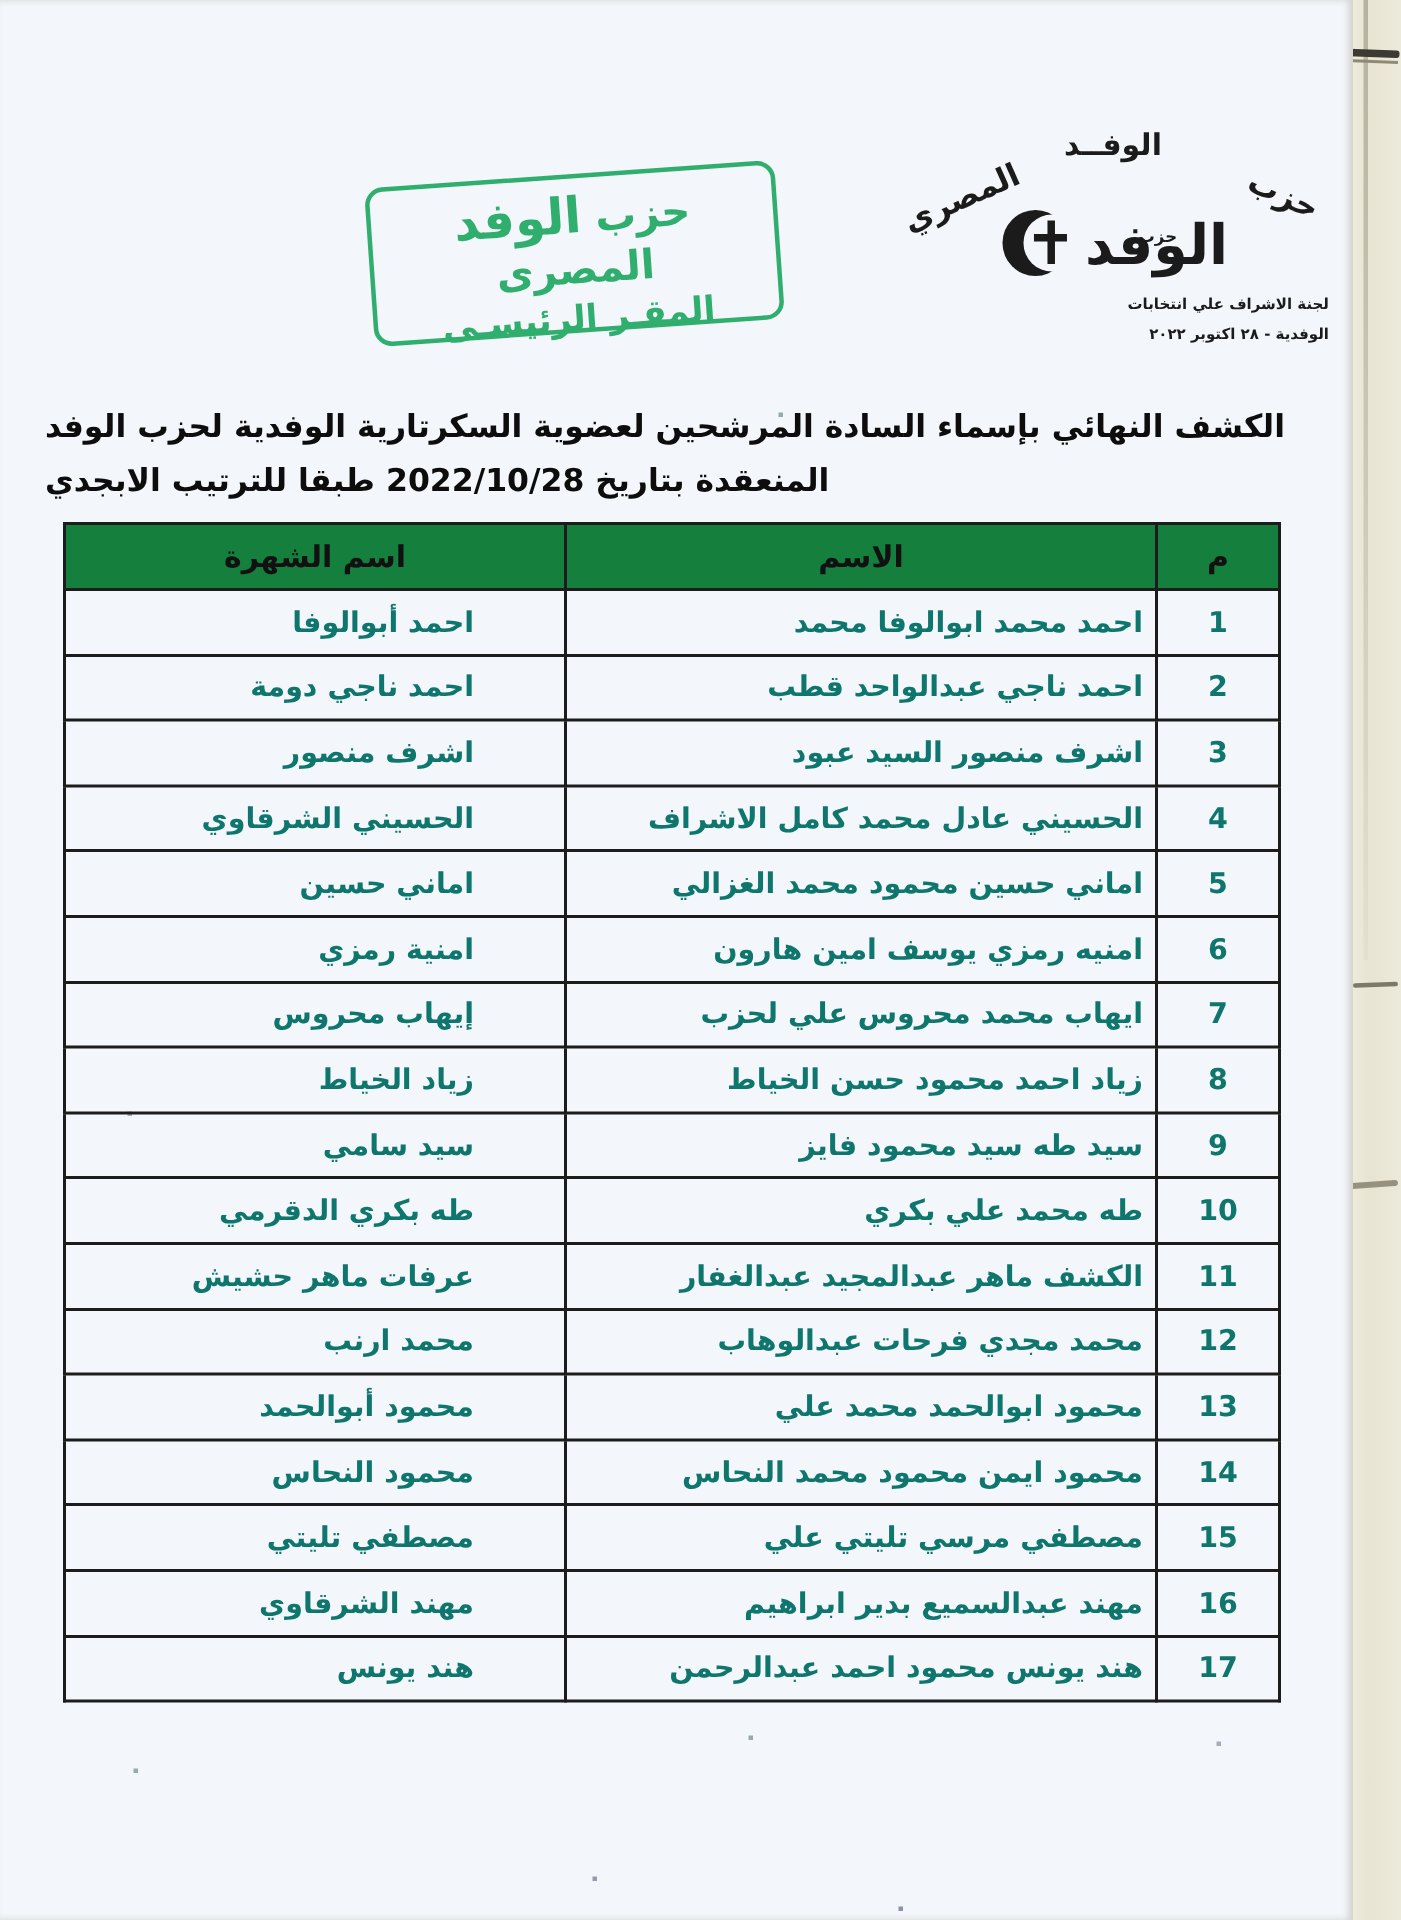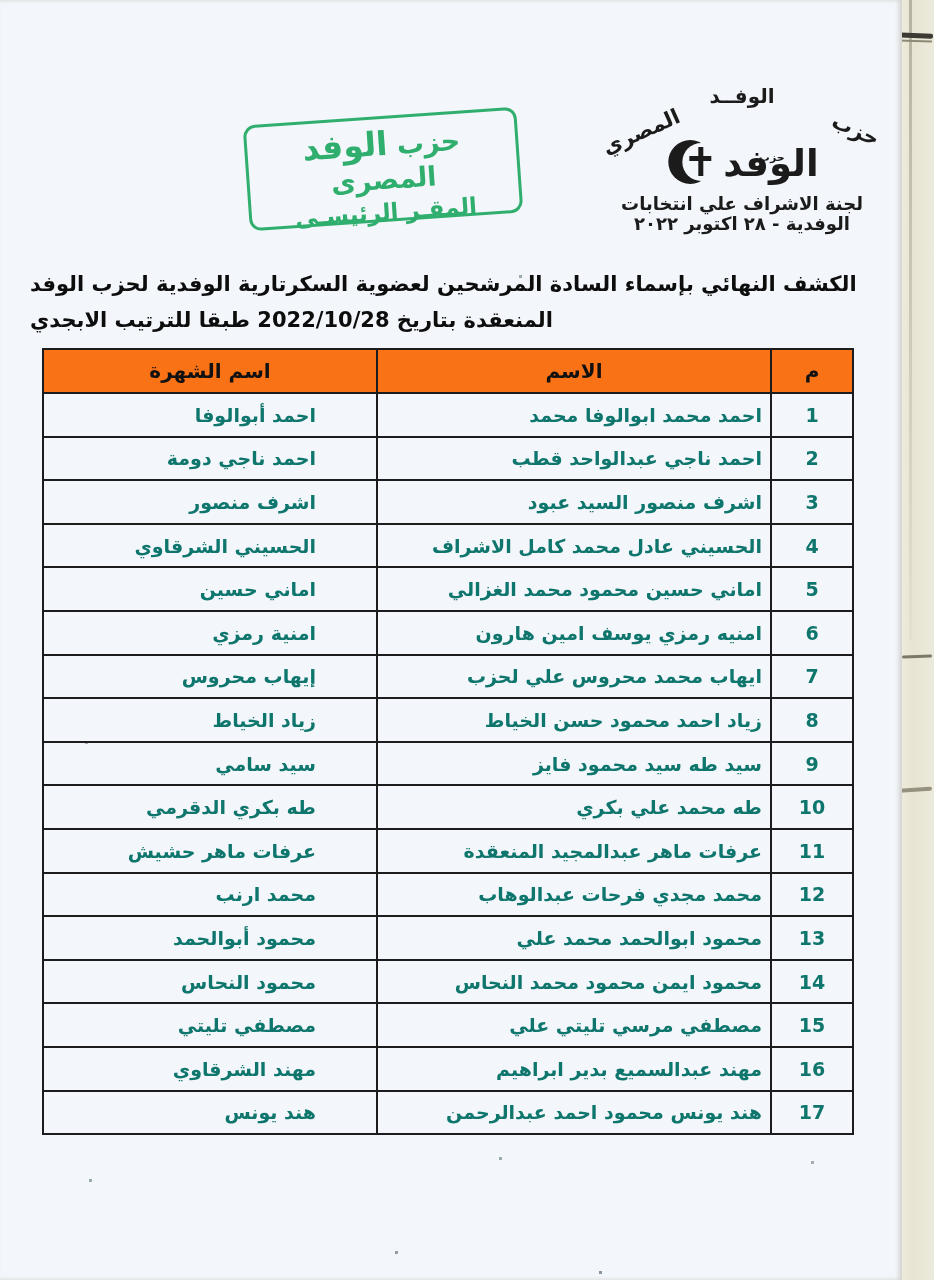--- a/index.html
+++ b/index.html
@@ -57,39 +57,39 @@
   
   .logo{position:absolute;left:598px;top:84px;width:288px;height:180px;color:#1b1b1b;}
   .arc-word{position:absolute;font-weight:bold;font-size:21px;white-space:nowrap;}
   .arc-w1{right:6px;top:34px;transform:rotate(24deg);}
   .arc-w2{left:50%;top:0;transform:translateX(-50%);font-size:20px;letter-spacing:2px;}
   .arc-w3{left:2px;top:36px;transform:rotate(-24deg);}
   .emblem{position:absolute;left:50%;top:52px;transform:translateX(-50%);
     display:flex;align-items:center;gap:6px;}
   .party-word{position:relative;font-size:37px;font-weight:bold;line-height:52px;}
   .party-word .tiny{position:absolute;top:-6px;right:34px;font-size:11px;font-weight:bold;}
-  .logo-lines{position:absolute;left:0;top:110px;width:100%;text-align:center;
-    font-weight:bold;font-size:18px;line-height:20px;direction:rtl;}
+  .logo-lines{position:absolute;left:0;top:110px;width:100%;
+    font-weight:bold;font-size:10px;line-height:20px;direction:rtl;}
   
   .doc-title{
     position:absolute;left:30px;top:266px;width:846px;
     text-align:left;direction:rtl;
     font-weight:bold;font-size:21px;line-height:36px;color:#0d0d0d;
   }
   
   table.cands{
     position:absolute;left:42px;top:348px;width:810px;
     border-collapse:collapse;direction:rtl;table-layout:fixed;
     background:transparent;
   }
   table.cands th,table.cands td{
     border:2px solid #1c1c1c;overflow:hidden;white-space:nowrap;
   }
   table.cands th{
-    background:#f97316;height:40px;font-size:20px;font-weight:bold;color:#111;
+    background:#15803d;height:40px;font-size:20px;font-weight:bold;color:#111;
     text-align:center;
   }
   th.h-serial{font-size:22px;}
   table.cands td{height:39.6px;font-size:19px;font-weight:bold;color:#0f766e;}
   td.c-serial{text-align:center;font-size:23px;font-family:"DejaVu Sans",sans-serif;}
   td.c-name{text-align:right;padding-right:8px;padding-left:24px;}
   td.c-nick{text-align:right;padding-right:60px;}
 </style>
 </head>
 <body>
@@ -204,21 +204,21 @@
     <td class="c-name">سيد طه سيد محمود فايز</td>
     <td class="c-nick">سيد سامي</td>
   </tr>
         <tr>
     <td class="c-serial">10</td>
     <td class="c-name">طه محمد علي بكري</td>
     <td class="c-nick">طه بكري الدقرمي</td>
   </tr>
         <tr>
     <td class="c-serial">11</td>
-    <td class="c-name">عرفات ماهر عبدالمجيد المنعقدة</td>
+    <td class="c-name">الكشف ماهر عبدالمجيد عبدالغفار</td>
     <td class="c-nick">عرفات ماهر حشيش</td>
   </tr>
         <tr>
     <td class="c-serial">12</td>
     <td class="c-name">محمد مجدي فرحات عبدالوهاب</td>
     <td class="c-nick">محمد ارنب</td>
   </tr>
         <tr>
     <td class="c-serial">13</td>
     <td class="c-name">محمود ابوالحمد محمد علي</td>

